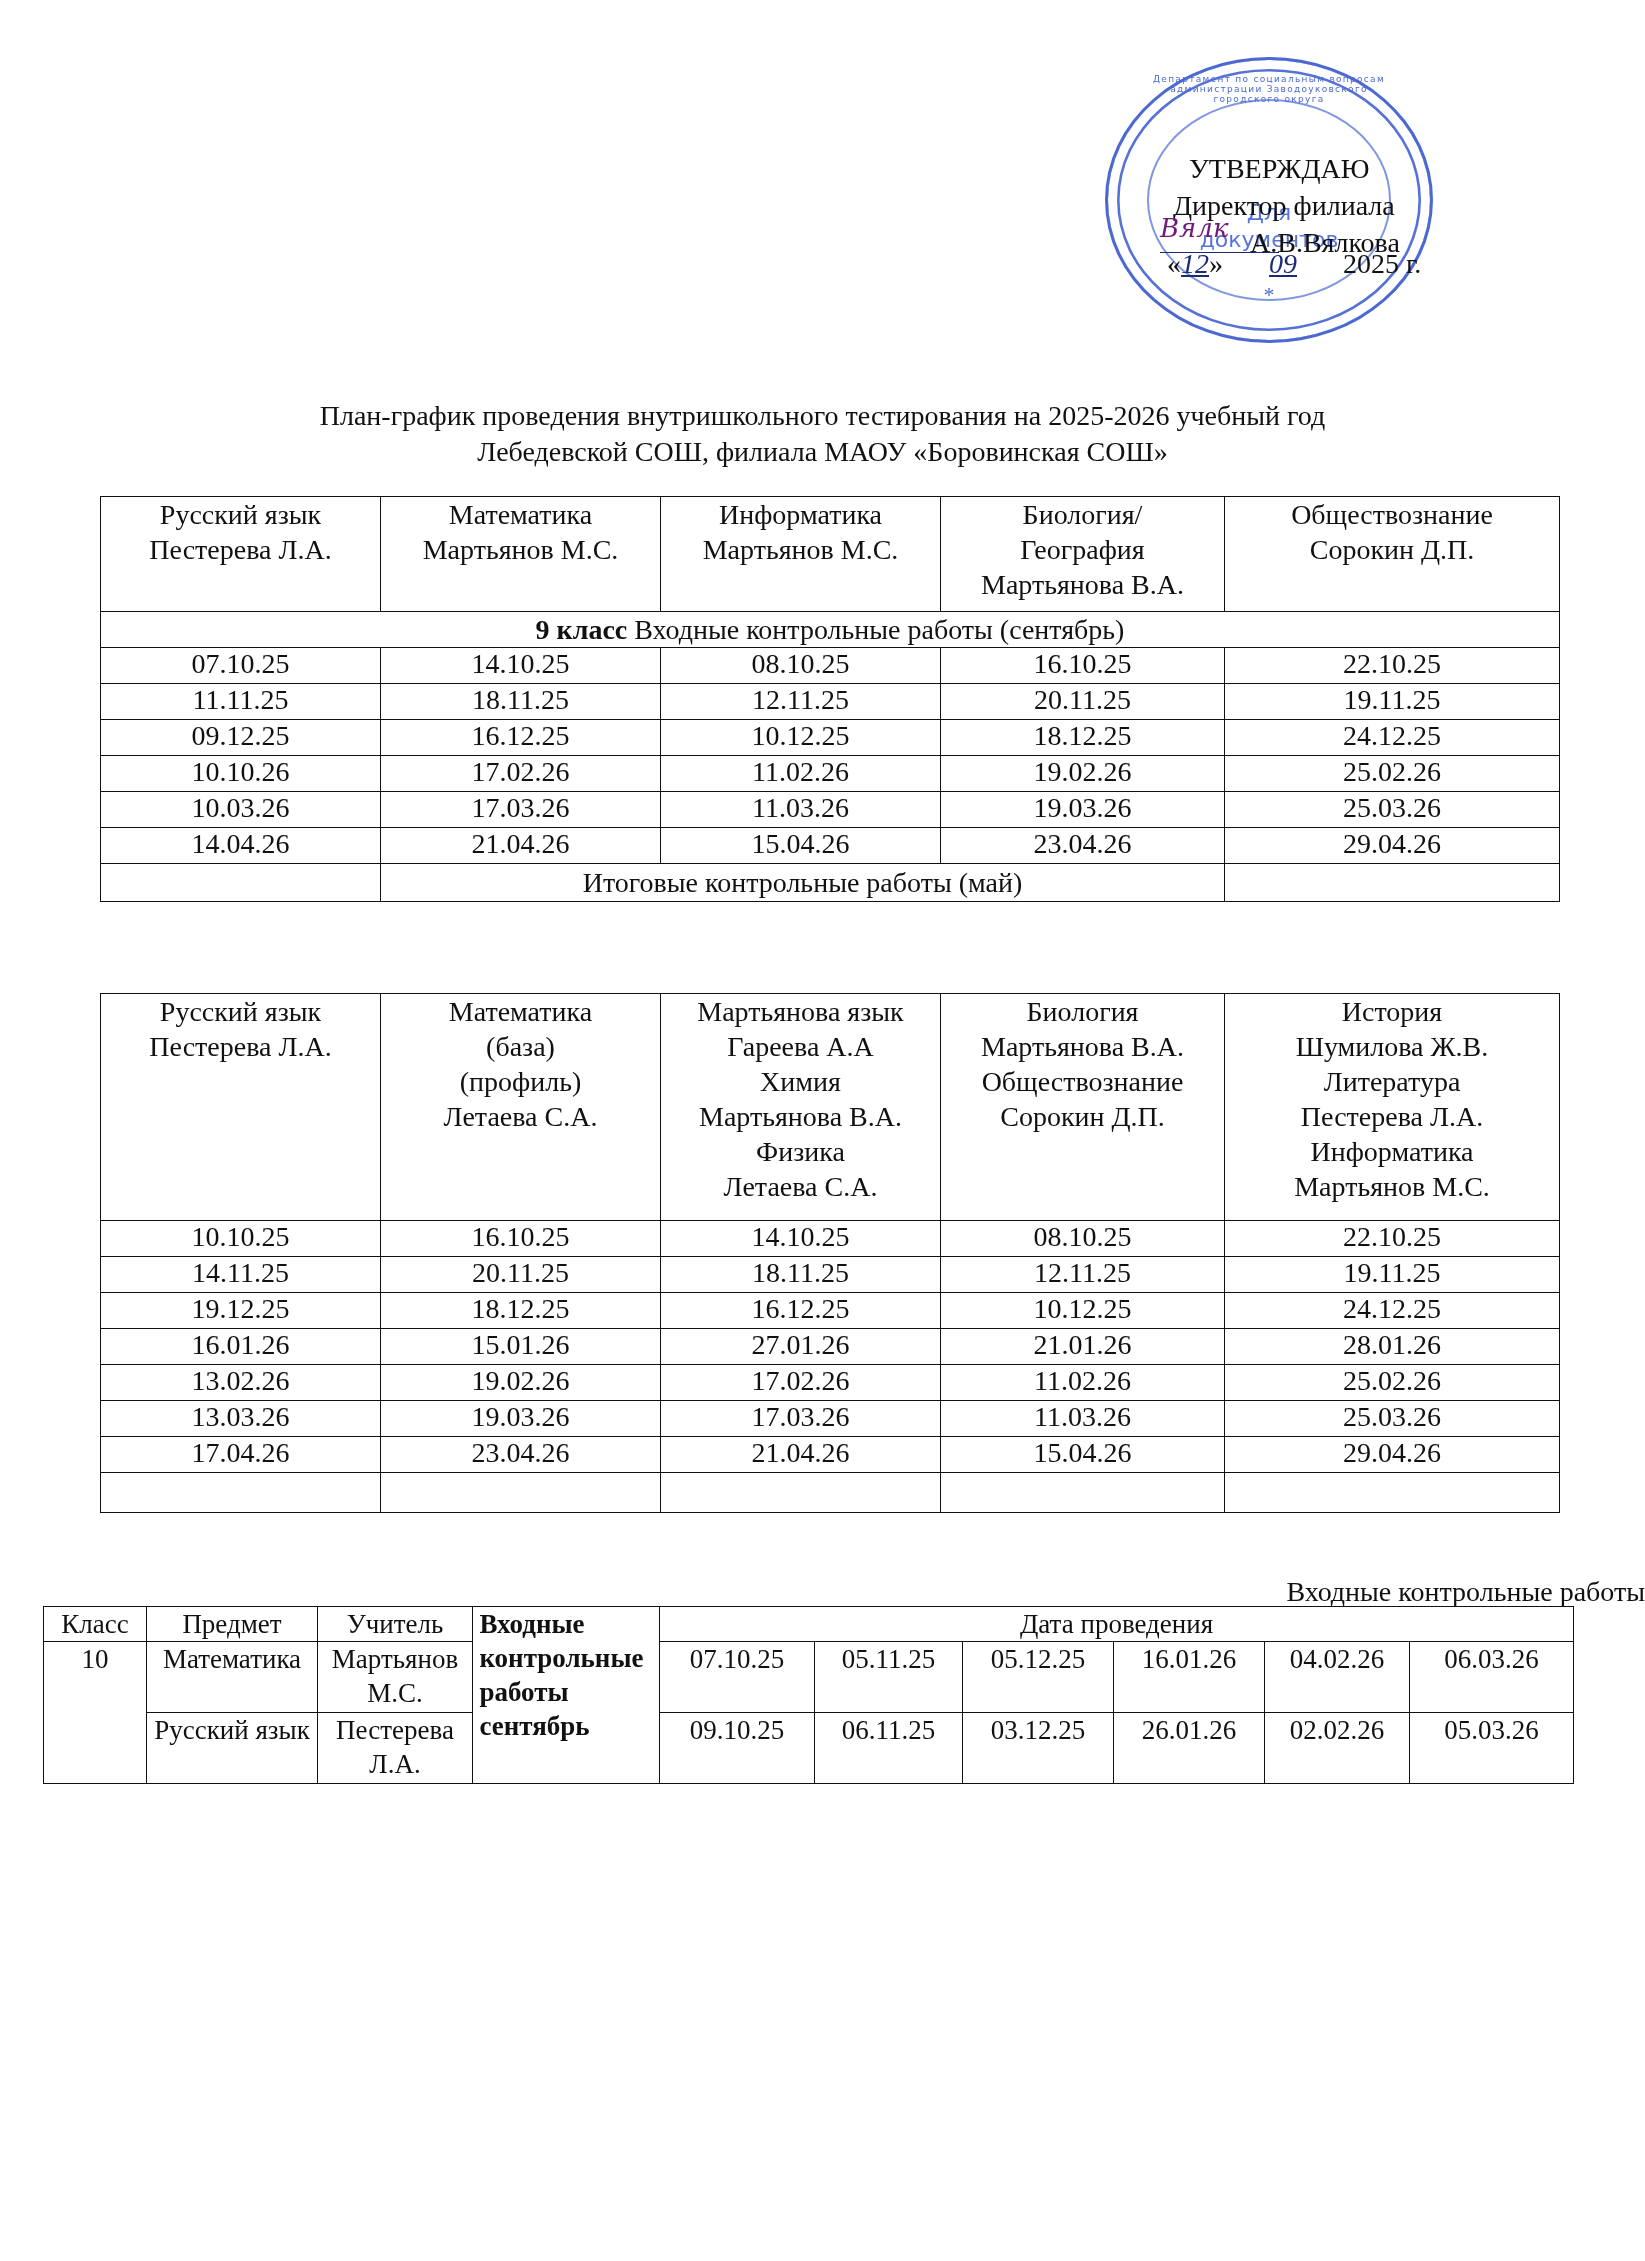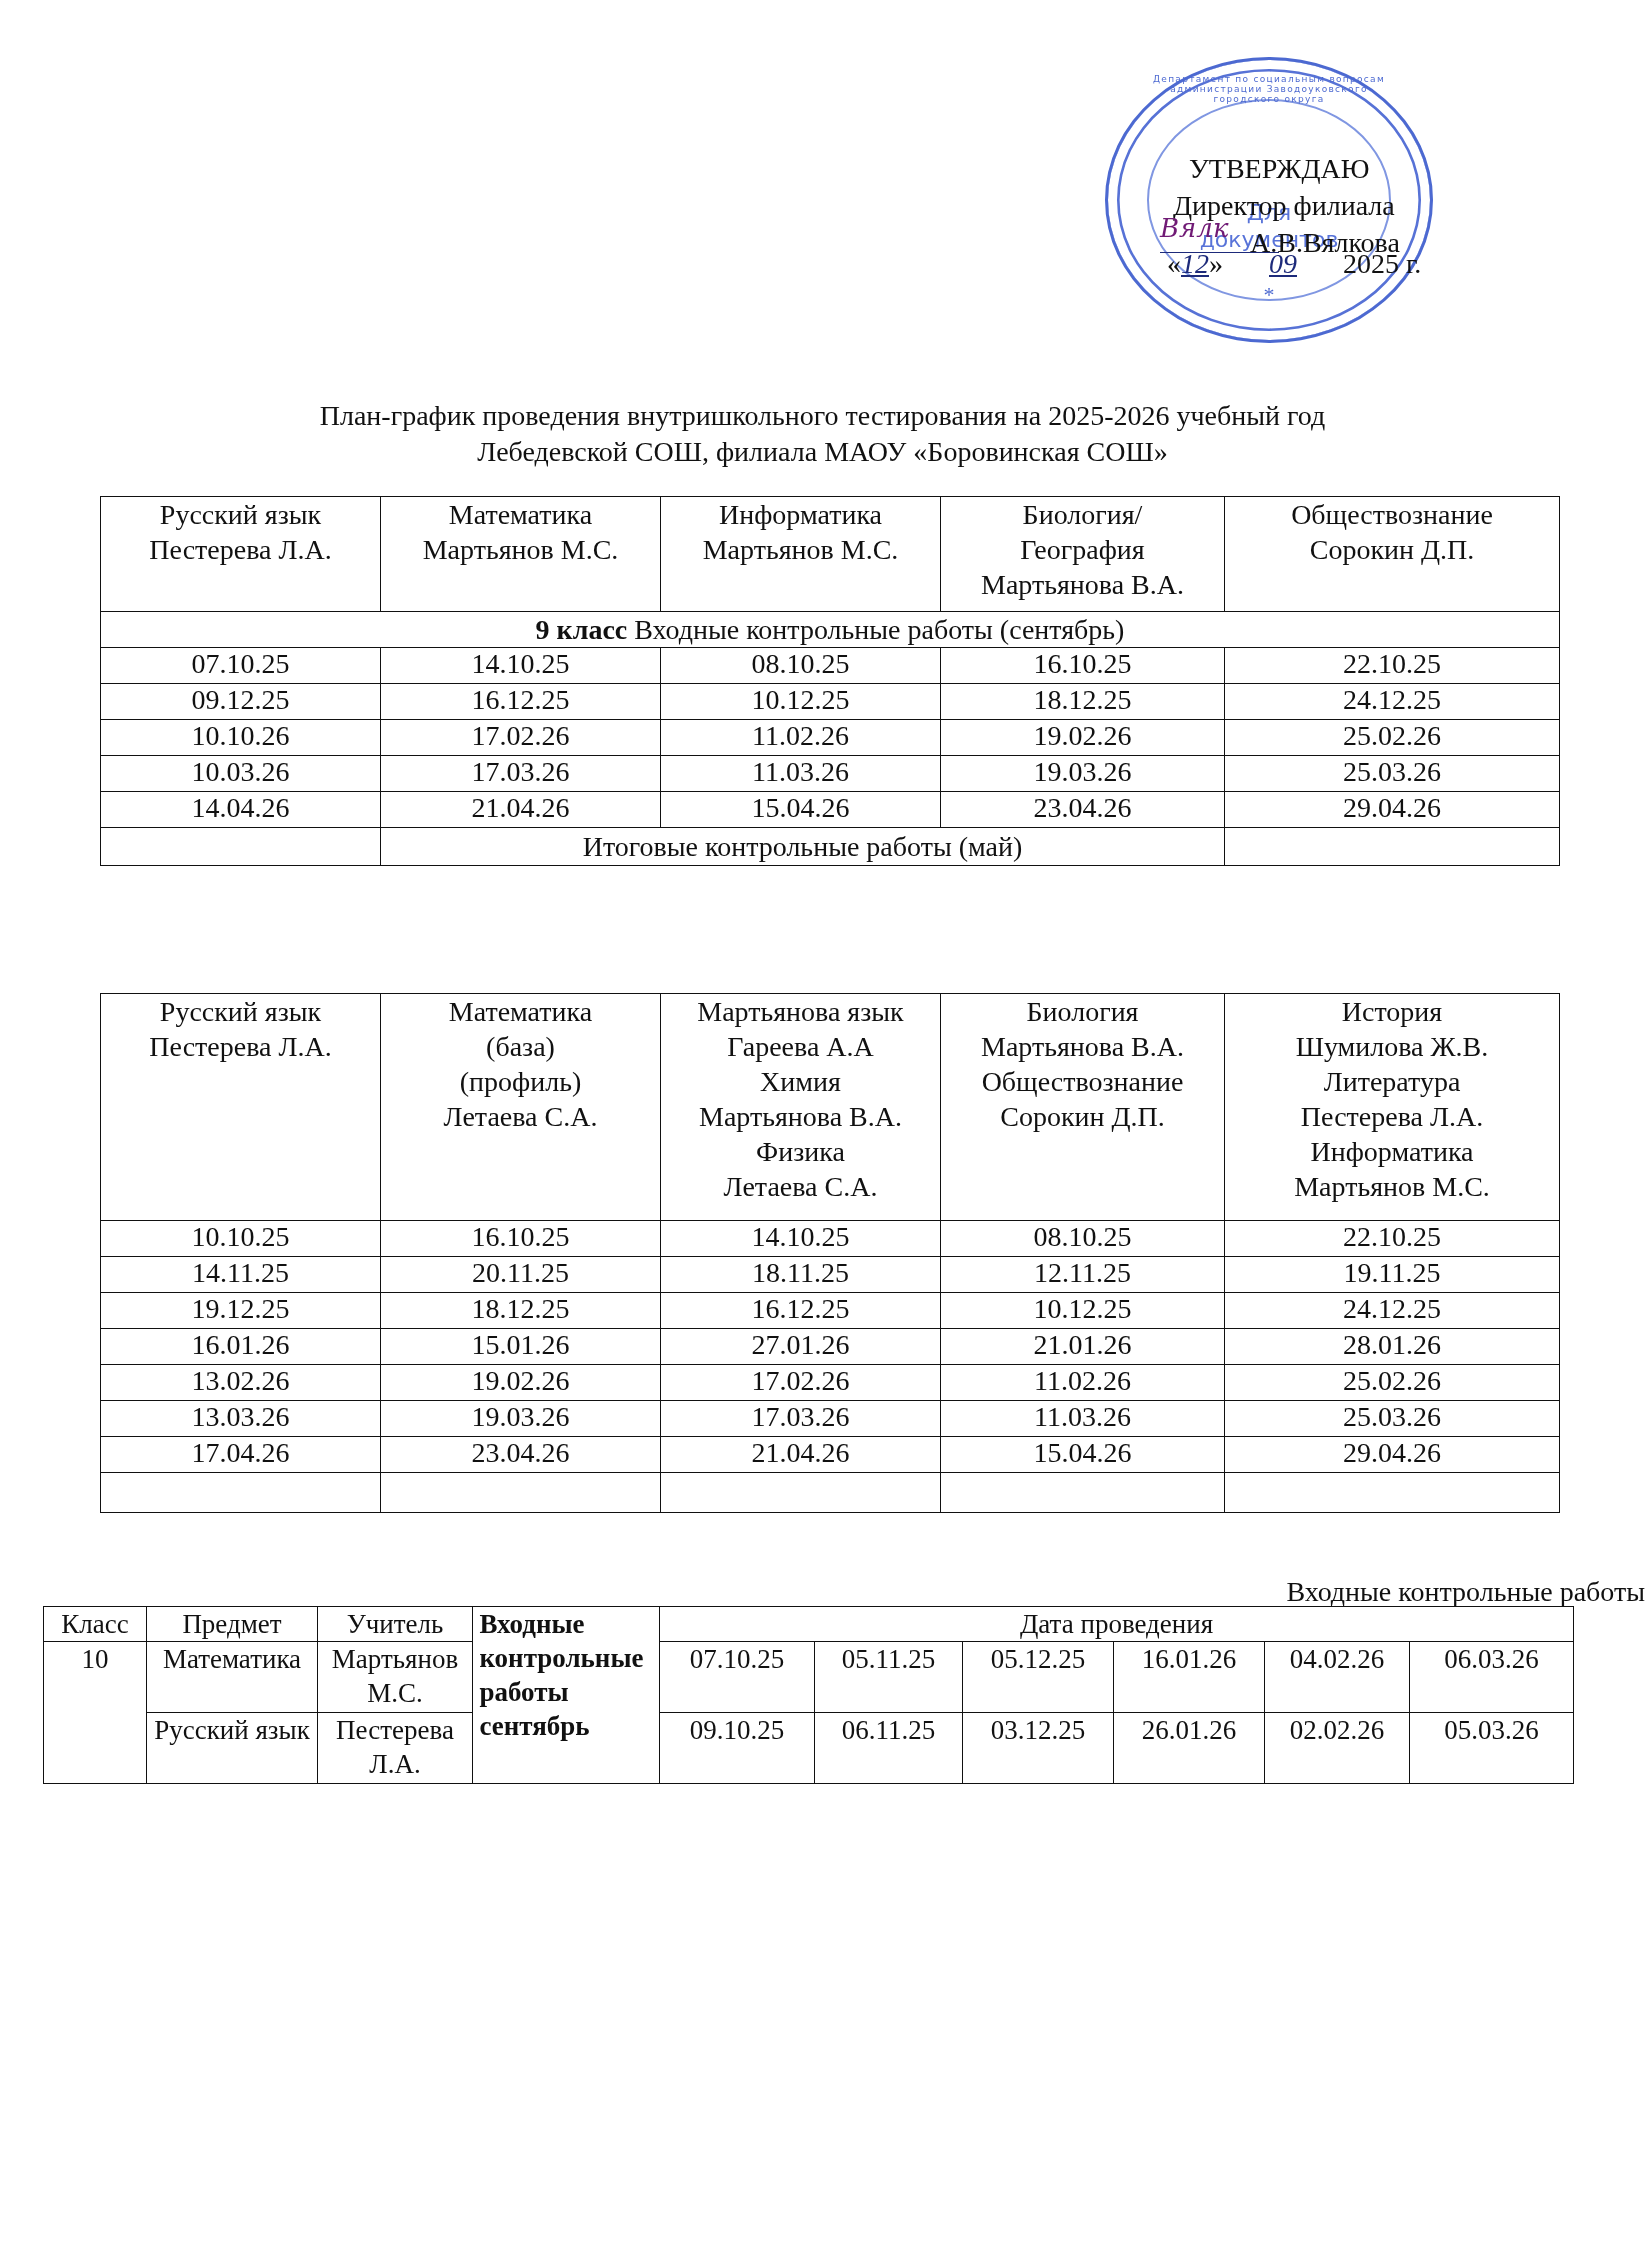--- a/index.html
+++ b/index.html
@@ -127,20 +127,27 @@
   </tr>
   <tr class="band">
     <td colspan="5"><b class="cls">9 класс</b><span> Входные контрольные работы (сентябрь)</span></td>
   </tr>
   <tr class="row">
     <td>07.10.25</td>
         <td>14.10.25</td>
         <td>08.10.25</td>
         <td>16.10.25</td>
         <td>22.10.25</td>
+  </tr>
+  <tr class="row">
+    <td>11.11.25</td>
+        <td>18.11.25</td>
+        <td>12.11.25</td>
+        <td>20.11.25</td>
+        <td>19.11.25</td>
   </tr>
   <tr class="row">
     <td>09.12.25</td>
         <td>16.12.25</td>
         <td>10.12.25</td>
         <td>18.12.25</td>
         <td>24.12.25</td>
   </tr>
   <tr class="row">
     <td>10.10.26</td>

